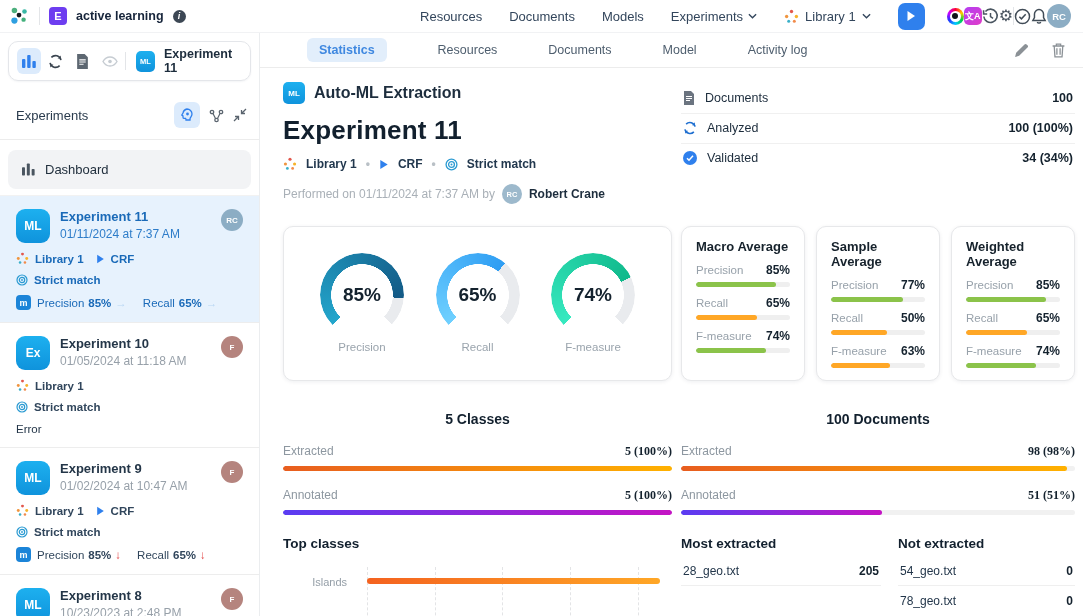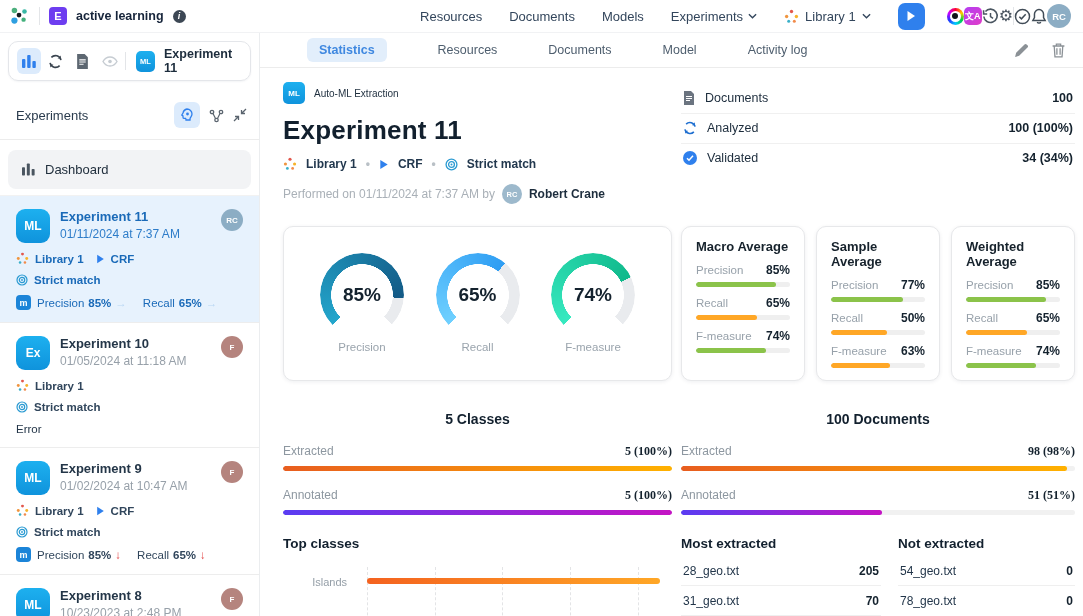--- a/index.html
+++ b/index.html
@@ -84,21 +84,21 @@
   .doc-stats{grid-column:2;grid-row:1;margin-top:2px;}
   .micro-card{grid-column:1;grid-row:2;margin-top:22px;}
   .avg-cards{grid-column:2;grid-row:2;margin-top:22px;}
   .classes-sec{grid-column:1;grid-row:3;margin-top:30px;}
   .documents-sec{grid-column:2;grid-row:3;margin-top:30px;}
   .top-classes{grid-column:1;grid-row:4;margin-top:21px;}
   .lists{grid-column:2;grid-row:4;margin-top:21px;display:grid;grid-template-columns:200px 177px;column-gap:17px;align-content:start;}
 
   .type-row{display:flex;gap:9px;align-items:center;}
   .hd-ml{width:22px;height:22px;font-size:8px;}
-  .type-label{font-size:10px;color:#1d2d3d;}
+  .type-label{font-size:16px;color:#1d2d3d;font-weight:bold;}
   .page-title{font-size:26px;font-weight:bold;color:#12202e;margin:11px 0 11px;letter-spacing:.2px;}
   .meta-row{display:flex;gap:9px;align-items:center;font-size:12px;color:#22384e;font-weight:bold;}
   .meta-dot{color:#b9c0c6;}
   .performed{margin-top:13px;font-size:12px;color:#a9b0b7;display:flex;gap:7px;align-items:center;}
   .perf-av{width:20px;height:20px;font-size:7.5px;background:#9db9cc;}
   .perf-name{color:#1d2d3d;font-weight:bold;}
 
   .stat-row{display:flex;align-items:center;gap:10px;padding:7px 2px 8px;border-bottom:1px solid #f0f0f0;font-size:12.5px;color:#1c2c3c;}
   .stat-row:last-child{border-bottom:none;}
   .stat-val{margin-left:auto;font-weight:bold;color:#14222e;}
@@ -709,24 +709,20 @@
       </section>
 
       <section class="lists">
         <div>
           <div class="list-title">Most extracted</div>
           <div class="list-rows">
             <div class="list-row">
                 <span>28_geo.txt</span>
                 <span class="list-val">205</span>
               </div>
-            <div class="list-row">
-                <span>31_geo.txt</span>
-                <span class="list-val">70</span>
-              </div>
             <div class="list-row"></div>
 
           </div>
         </div>
         <div>
           <div class="list-title">Not extracted</div>
           <div class="list-rows">
             <div class="list-row">
                 <span>54_geo.txt</span>
                 <span class="list-val">0</span>

